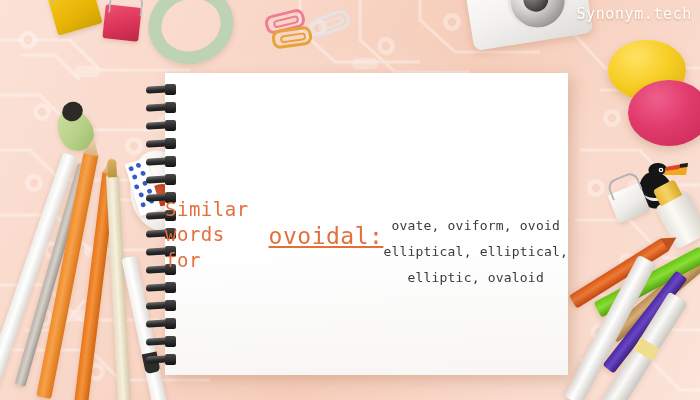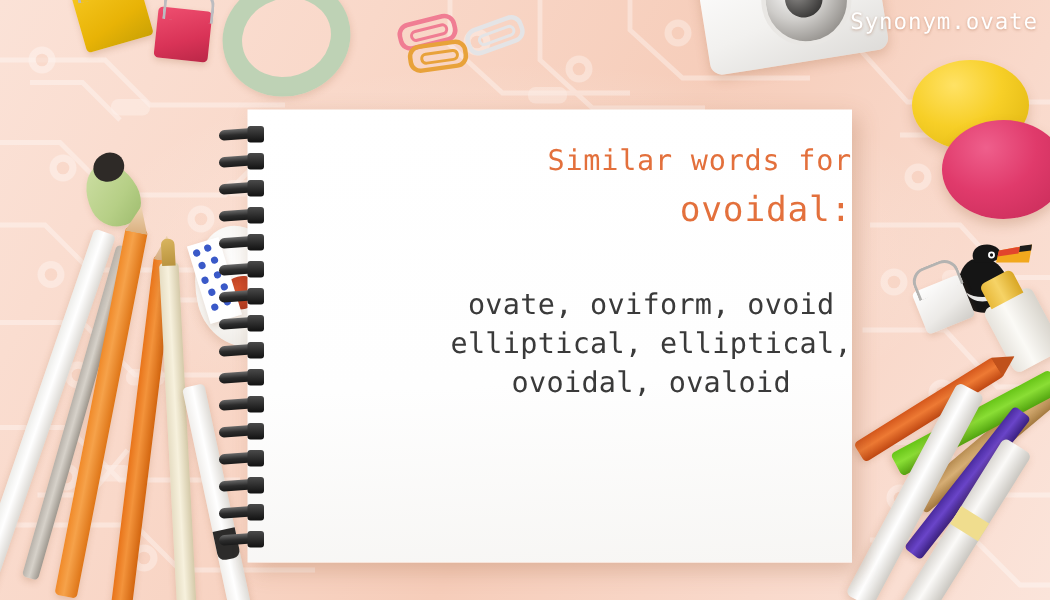--- a/index.html
+++ b/index.html
@@ -342,43 +342,43 @@
     position: absolute; left: 19px; top: -2px;
     width: 11px; height: 11px;
     background: linear-gradient(180deg, #4a4a4a, #111111);
     border-radius: 2px;
   }
 
   .pad-inner {
     position: absolute;
     left: 0; right: 0; top: 0; bottom: 0;
     display: flex;
-    flex-direction: column;
-    align-items: flex-end;
+    align-items: center;
     padding-top: 22px;
     box-sizing: border-box;
   }
 
   .heading-line1 {
     font-size: 19px;
     letter-spacing: 0.5px;
     color: #e3703c;
     line-height: 1.35;
   }
   .heading-word {
     font-size: 23px;
     letter-spacing: 0.5px;
     color: #e3703c;
     line-height: 1.4;
     margin-top: 3px;
+    text-decoration: underline;
   }
   .word-list {
     margin-top: 34px;
     text-align: center;
-    font-size: 19px;
+    font-size: 13px;
     line-height: 26px;
     color: #3a3a3a;
     letter-spacing: 0.2px;
   }
   .word-list div { white-space: pre; }
 
   
   .logo {
     position: absolute;
     right: 8px; top: 5px;
@@ -549,20 +549,20 @@
       <div class="ring"></div>
     </div>
 
     <div class="pad-inner">
       <div class="heading-line1">Similar words for</div>
       <div class="heading-word">ovoidal:</div>
 
       <div class="word-list">
         <div>ovate, oviform, ovoid</div>
         <div>elliptical, elliptical,</div>
-        <div>ovoidal, ovaloid</div>
+        <div>elliptic, ovaloid</div>
       </div>
     </div>
   </div>
 
-  <div class="logo">Synonym.ovate</div>
+  <div class="logo">Synonym.tech</div>
 
 </div>
 
 </body></html>

